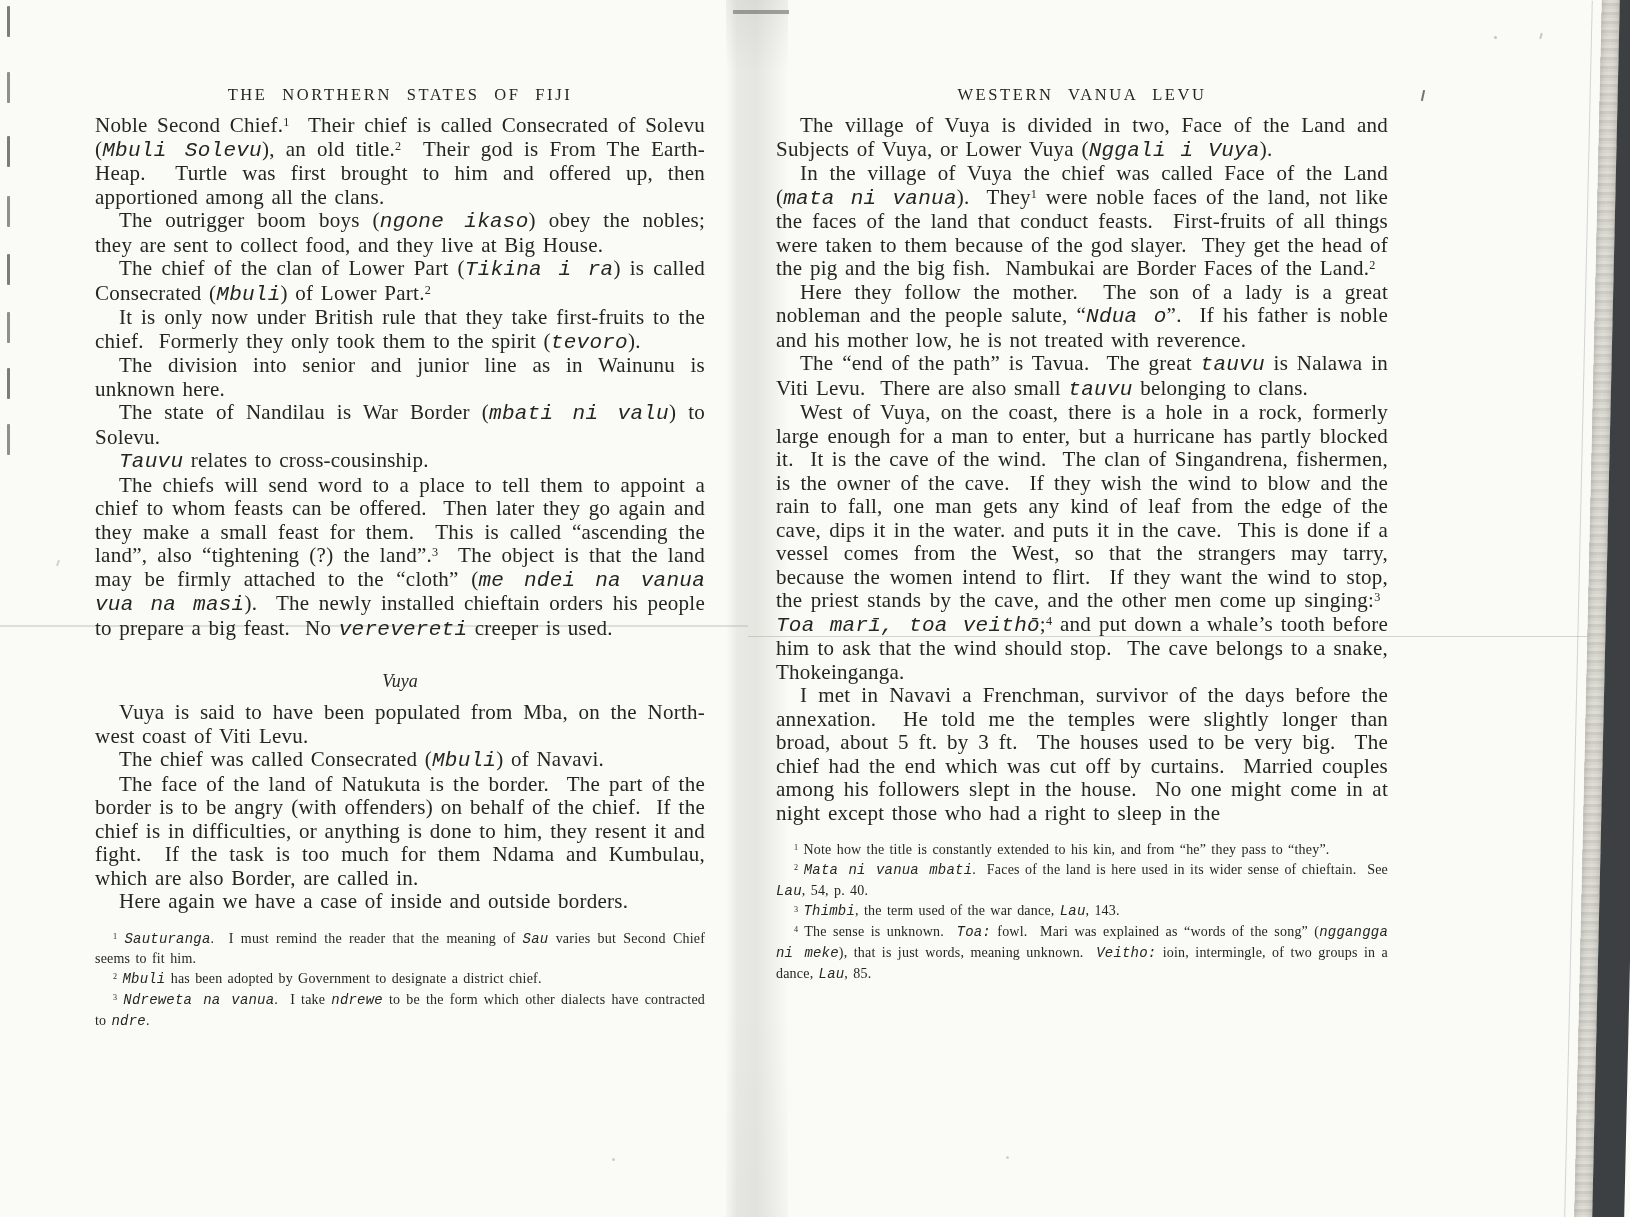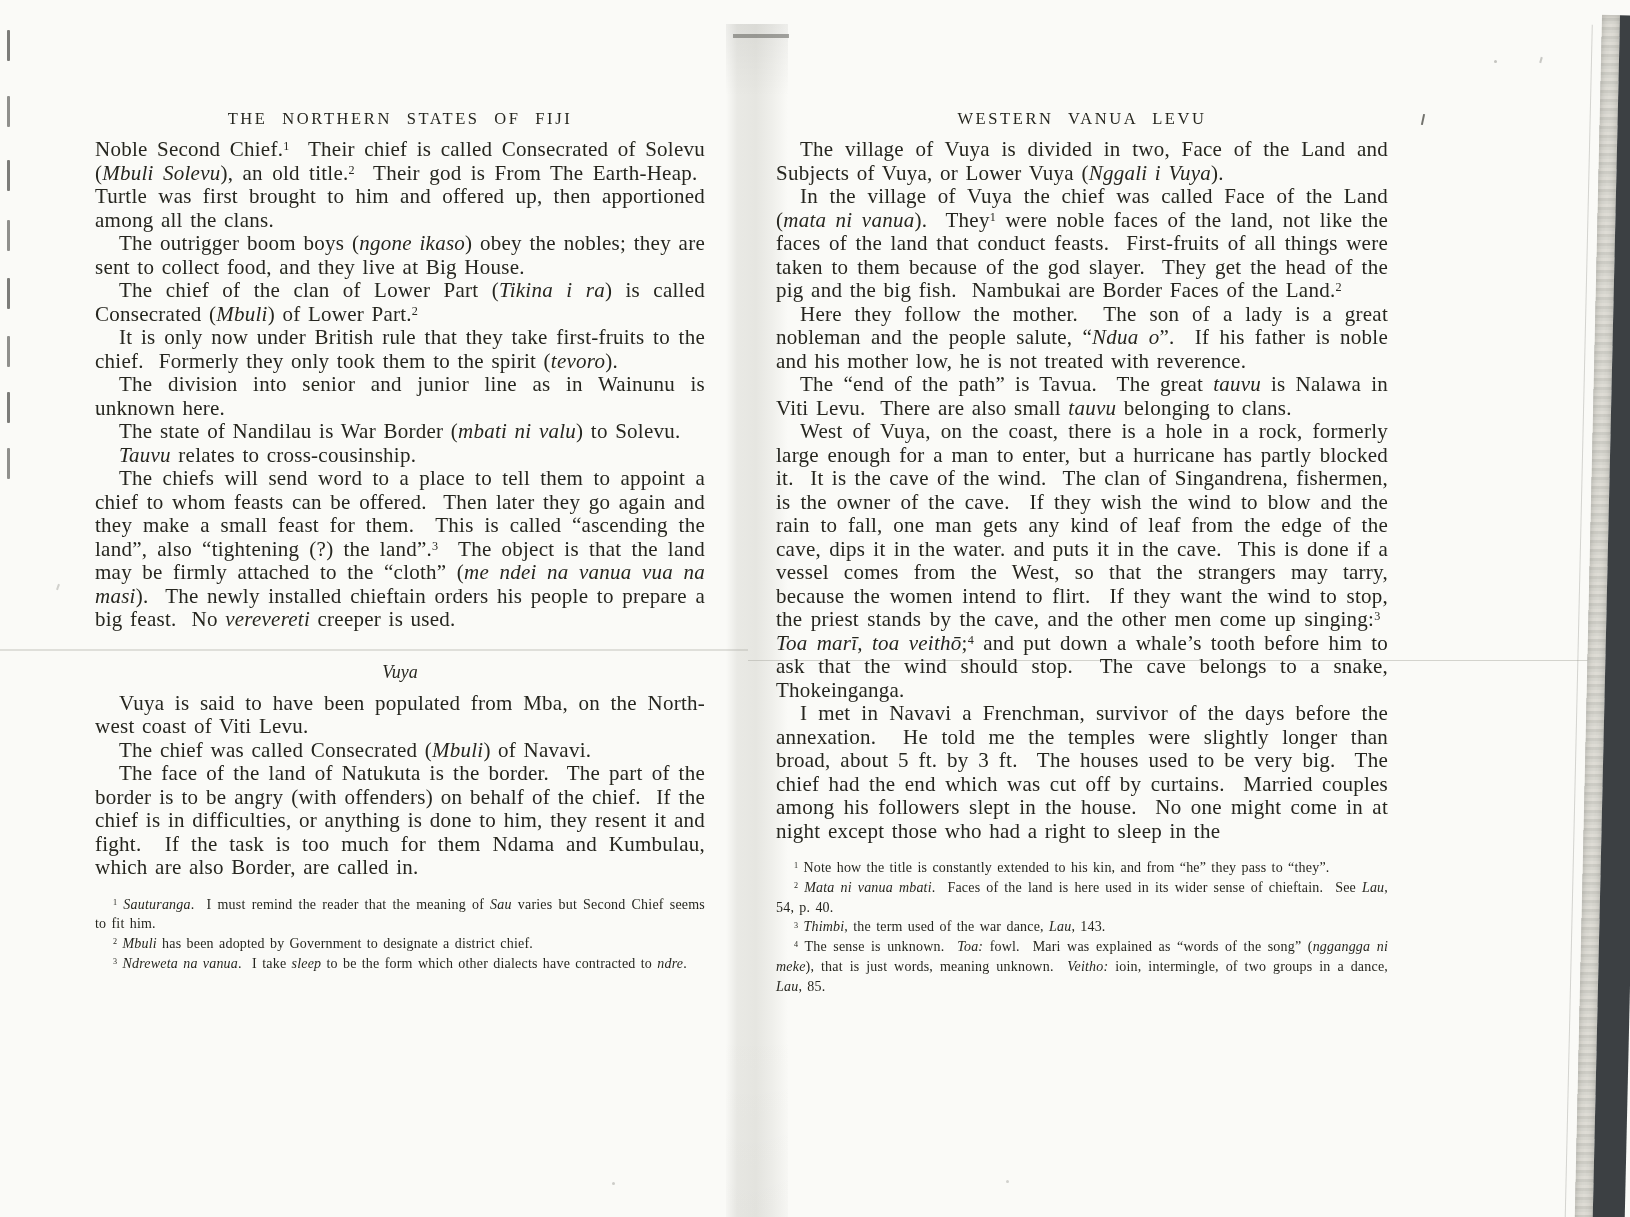--- a/index.html
+++ b/index.html
@@ -4,21 +4,21 @@
 <style>
   html, body { margin:0; padding:0; }
   body {
     width:1630px; height:1217px;
     background:#fafaf7;
     font-family:"Liberation Serif","DejaVu Serif",serif;
     color:#26261f;
     overflow:hidden;
     position:relative;
   }
-  .stage { position:absolute; inset:0;margin-top:24px; }
+  .stage { position:absolute; inset:0; }
 
   
   .page { position:absolute; top:85px; }
   .page-left  { left:95px;  width:610px; height:970px; }
   .page-right { left:776px; width:612px; height:985px; }
 
   .running-head {
     text-align:center;
     font-size:16.5px;
     letter-spacing:2.6px;
@@ -49,21 +49,21 @@
     font-size:14px;
     line-height:19.8px;
     text-align:justify;
     letter-spacing:0.2px;
     word-spacing:1.5px;
     margin:0;
     text-indent:18px;
   }
 
   sup { font-size:0.58em; vertical-align:baseline; position:relative; top:-0.48em; line-height:0; }
-  i { font-style:italic; }
+  i { font-style:italic;font-family:Liberation Mono, monospace; }
 
   .page-number {
     position:absolute; bottom:0; left:0; right:0;
     text-align:center; font-size:20px; letter-spacing:1px;
   }
 
   
   .tick {
     position:absolute; left:7px; width:3px; height:31px;
     background:rgba(75,75,72,0.72); border-radius:1px;
@@ -152,25 +152,26 @@
         <p class="body-para indent">The division into senior and junior line as in Wainunu is unknown here.</p>
         <p class="body-para indent">The state of Nandilau is War Border (<i>mbati ni valu</i>) to Solevu.</p>
         <p class="body-para indent"><i>Tauvu</i> relates to cross-cousinship.</p>
         <p class="body-para indent">The chiefs will send word to a place to tell them to appoint a chief to whom feasts can be offered.&nbsp; Then later they go again and they make a small feast for them.&nbsp; This is called “ascending the land”, also “tightening (?) the land”.<sup>3</sup>&nbsp; The object is that the land may be firmly attached to the “cloth” (<i>me ndei na vanua vua na masi</i>).&nbsp; The newly installed chieftain orders his people to prepare a big feast.&nbsp; No <i>verevereti</i> creeper is used.</p>
       </div>
     <div class="section-heading">Vuya</div>
     <div>
         <p class="body-para indent">Vuya is said to have been populated from Mba, on the North-west coast of Viti Levu.</p>
         <p class="body-para indent">The chief was called Consecrated (<i>Mbuli</i>) of Navavi.</p>
         <p class="body-para indent">The face of the land of Natukuta is the border.&nbsp; The part of the border is to be angry (with offenders) on behalf of the chief.&nbsp; If the chief is in difficulties, or anything is done to him, they resent it and fight.&nbsp; If the task is too much for them Ndama and Kumbulau, which are also Border, are called in.</p>
+        <p class="body-para indent">Here again we have a case of inside and outside borders.</p>
       </div>
     <div class="footnotes">
         <p class="footnote"><sup>1</sup> <i>Sauturanga</i>.&nbsp; I must remind the reader that the meaning of <i>Sau</i> varies but Second Chief seems to fit him.</p>
         <p class="footnote"><sup>2</sup> <i>Mbuli</i> has been adopted by Government to designate a district chief.</p>
-        <p class="footnote"><sup>3</sup> <i>Ndreweta na vanua</i>.&nbsp; I take <i>sleep</i> to be the form which other dialects have contracted to <i>ndre</i>.</p>
+        <p class="footnote"><sup>3</sup> <i>Ndreweta na vanua</i>.&nbsp; I take <i>ndrewe</i> to be the form which other dialects have contracted to <i>ndre</i>.</p>
       </div>
   </div>
 
   <div class="page page-right">
     <div class="running-head">WESTERN VANUA LEVU</div>
     <div>
         <p class="body-para indent">The village of Vuya is divided in two, Face of the Land and Subjects of Vuya, or Lower Vuya (<i>Nggali i Vuya</i>).</p>
         <p class="body-para indent">In the village of Vuya the chief was called Face of the Land (<i>mata ni vanua</i>).&nbsp; They<sup>1</sup> were noble faces of the land, not like the faces of the land that conduct feasts.&nbsp; First-fruits of all things were taken to them because of the god slayer.&nbsp; They get the head of the pig and the big fish.&nbsp; Nambukai are Border Faces of the Land.<sup>2</sup></p>
         <p class="body-para indent">Here they follow the mother.&nbsp; The son of a lady is a great nobleman and the people salute, “<i>Ndua o</i>”.&nbsp; If his father is noble and his mother low, he is not treated with reverence.</p>
         <p class="body-para indent">The “end of the path” is Tavua.&nbsp; The great <i>tauvu</i> is Nalawa in Viti Levu.&nbsp; There are also small <i>tauvu</i> belonging to clans.</p>

